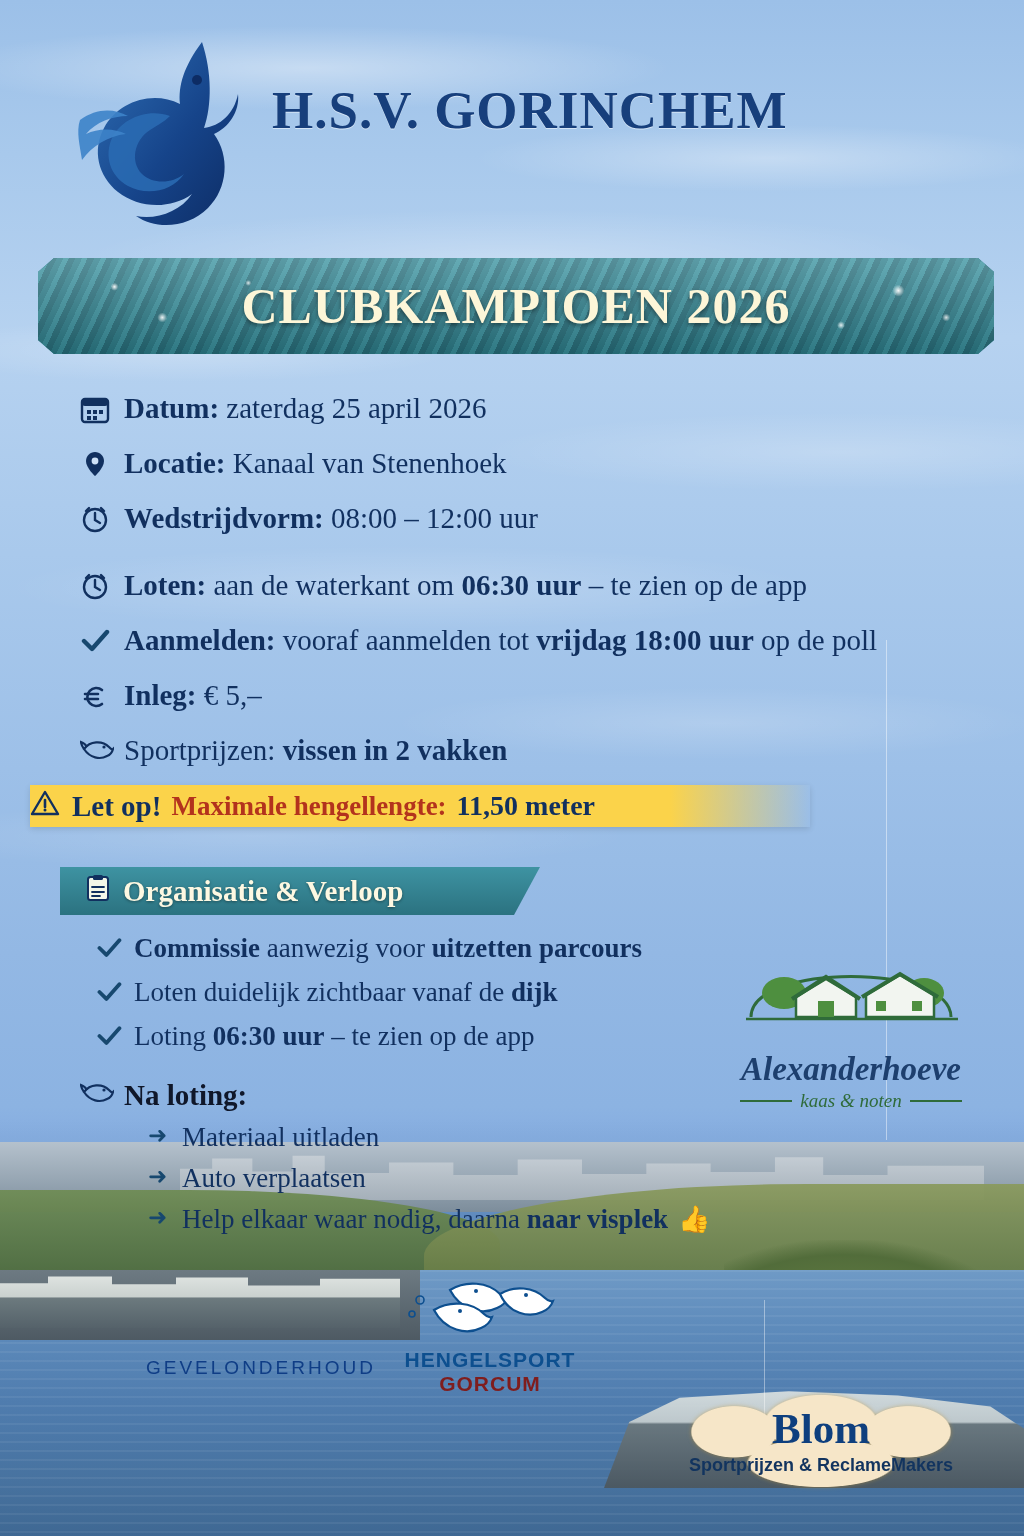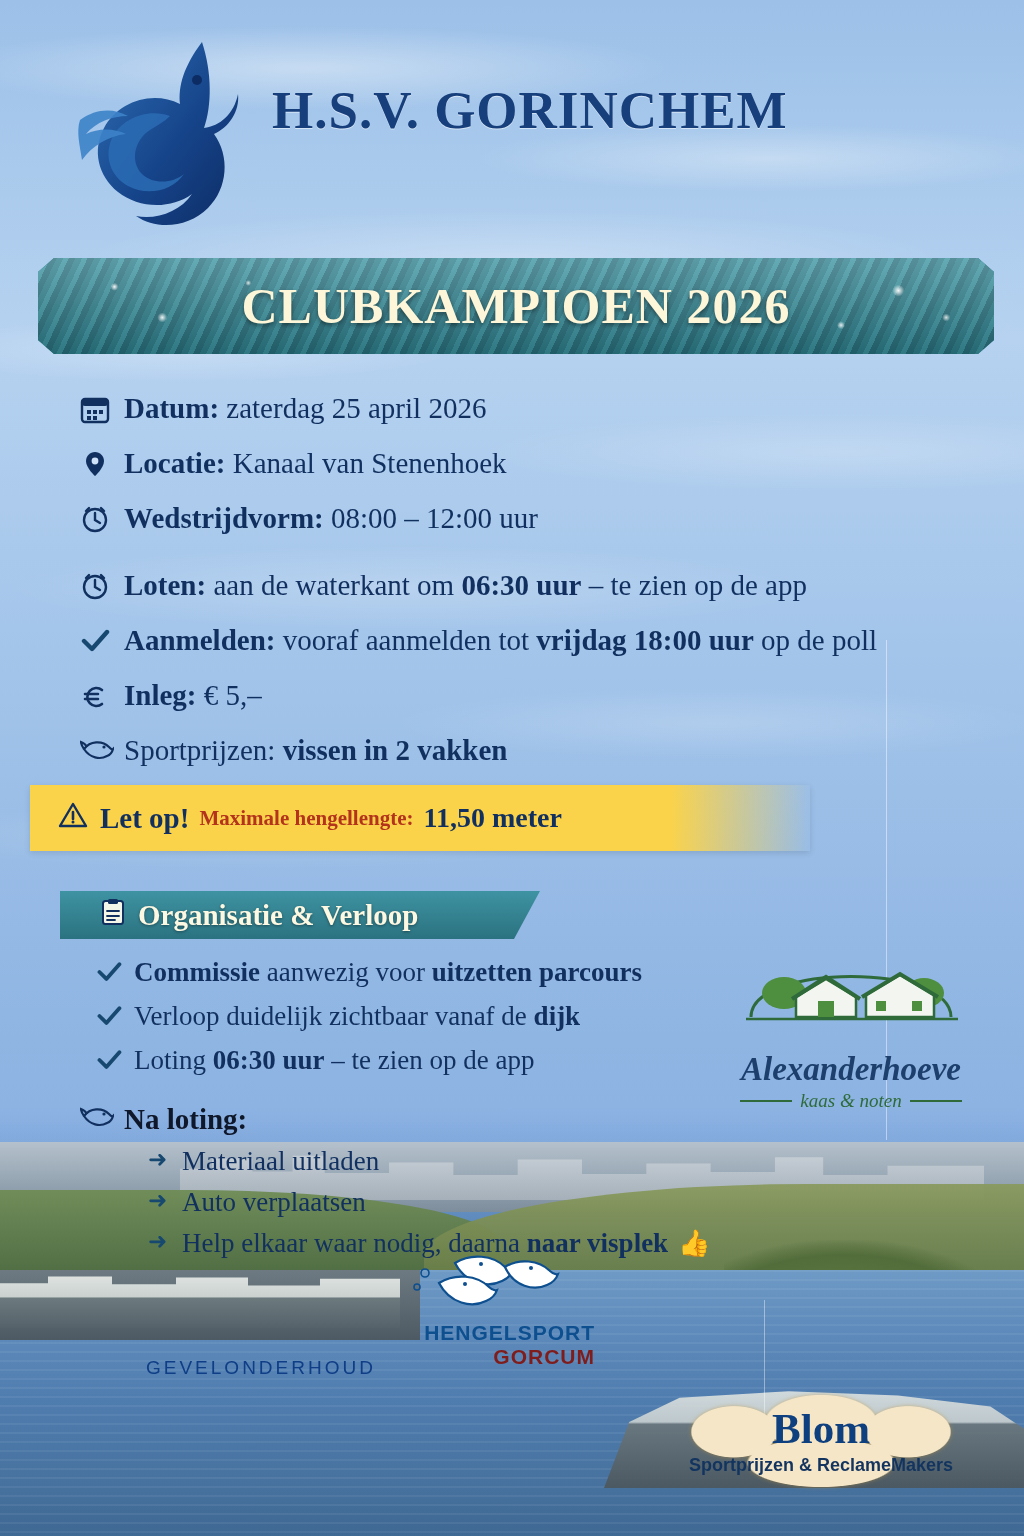--- a/index.html
+++ b/index.html
@@ -151,36 +151,36 @@
   .row .ico { width:44px; flex:0 0 44px; font-size:27px; line-height:1; color:#173f7c; text-align:left; padding-top:2px; }
   .row .txt {
     font-family:"Liberation Serif", serif;
     font-size:29px; color:#11305f; line-height:1.12;
   }
   .row .txt b { font-weight:bold; }
   .gap { height:12px; }
 
   
   .warn {
-    margin:16px 0 0 30px; width:780px; height:66px;
+    margin:16px 0 0 30px; width:780px; height:42px;
     background:linear-gradient(90deg,#fbd34a 0%, #fbd34a 82%, rgba(251,211,74,.0) 100%);
-    display:flex; align-items:center; padding-left:28px;
+    display:flex; align-items:center; 
     box-shadow:0 2px 6px rgba(0,0,0,.12);
   }
   .warn .wico { font-size:27px; margin-right:12px; color:#11305f; }
   .warn .w1 { font-family:"Liberation Serif", serif; font-weight:bold; font-size:29px; color:#11305f; margin-right:10px; }
-  .warn .w2 { font-family:"Liberation Serif", serif; font-weight:bold; font-size:21px; color:#b3331d; margin-right:10px; }
+  .warn .w2 { font-family:"Liberation Serif", serif; font-weight:bold; font-size:27px; color:#b3331d; margin-right:10px; }
   .warn .w3 { font-family:"Liberation Serif", serif; font-weight:bold; font-size:28px; color:#11305f; }
 
   
   .sect {
     margin:40px 0 0 60px; width:480px; height:48px;
     background:linear-gradient(180deg,#3e93a2,#2b7280);
     clip-path: polygon(0 0, 100% 0, calc(100% - 26px) 100%, 0 100%);
-    display:flex; align-items:center; padding-left:40px;
+    display:flex; align-items:center; padding-left:25px;
     box-shadow:0 3px 8px rgba(20,50,90,.25);
   }
   .sect .sico { font-size:25px; margin-right:12px; }
   .sect .stxt {
     font-family:"Liberation Serif", serif; font-weight:bold; font-size:29px;
     color:#fdf8e2; text-shadow:0 1px 3px rgba(0,0,0,.4);
   }
 
   .sublist { margin:18px 0 0 96px; }
   .sublist .row { margin-bottom:12px; }
@@ -213,21 +213,21 @@
   .heveto { position:absolute; left:88px; top:1355px; z-index:6; width:260px; }
   .heveto .hv-main { display:flex; align-items:center; }
   .heveto .hv-word {
     font-family:"Liberation Serif", serif; font-size:50px; color:#0f3d86; letter-spacing:1px;
   }
   .heveto .hv-sub {
     font-family:"Liberation Sans", sans-serif; font-size:19px; letter-spacing:3px;
     color:#0f3d86; margin-left:58px; margin-top:2px;
   }
 
-  .hsg { position:absolute; left:385px; top:1243px; width:210px; text-align:right; z-index:6; }
+  .hsg { position:absolute; left:385px; top:1270px; width:210px; text-align:center; z-index:6; }
   .hsg .hsg-t1 {
     font-family:"Liberation Sans", sans-serif; font-weight:bold; font-size:21px;
     letter-spacing:1px; color:#0d4f8f; margin-top:-6px;
   }
   .hsg .hsg-t2 {
     font-family:"Liberation Sans", sans-serif; font-weight:bold; font-size:21px;
     letter-spacing:1px; color:#7f1d1d;
   }
 
   .blom { position:absolute; left:676px; top:1390px; width:290px; height:110px; z-index:6; text-align:center; }
@@ -411,21 +411,21 @@
     <div class="row">
       <div class="ico"><svg width="26" height="26" viewBox="0 0 30 30">
             <path d="M4 15l8 8L27 6" fill="none" stroke="#17486f" stroke-width="4.4" stroke-linecap="round" stroke-linejoin="round"></path>
           </svg></div>
       <div class="txt"><b>Commissie</b><span> aanwezig voor </span><b>uitzetten parcours</b></div>
     </div>
     <div class="row">
       <div class="ico"><svg width="26" height="26" viewBox="0 0 30 30">
             <path d="M4 15l8 8L27 6" fill="none" stroke="#17486f" stroke-width="4.4" stroke-linecap="round" stroke-linejoin="round"></path>
           </svg></div>
-      <div class="txt"><span>Verloop duidelijk zichtbaar vanaf de </span><b>dijk</b></div>
+      <div class="txt"><span>Loten duidelijk zichtbaar vanaf de </span><b>dijk</b></div>
     </div>
     <div class="row">
       <div class="ico"><svg width="26" height="26" viewBox="0 0 30 30">
             <path d="M4 15l8 8L27 6" fill="none" stroke="#17486f" stroke-width="4.4" stroke-linecap="round" stroke-linejoin="round"></path>
           </svg></div>
       <div class="txt"><span>Loting </span><b>06:30 uur</b><span> – te zien op de app</span></div>
     </div>
   </div>
 
   <div class="naloting">

